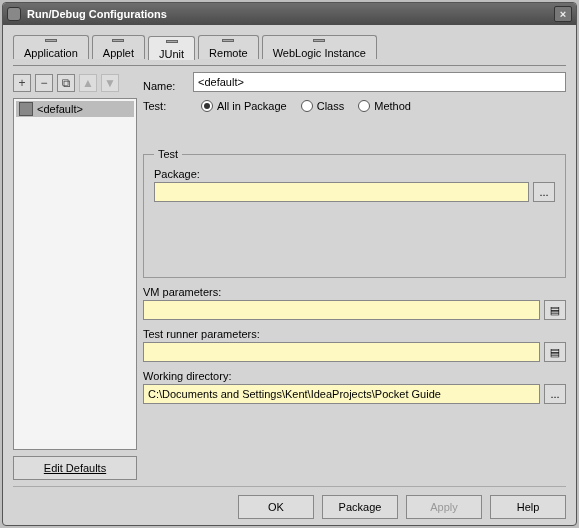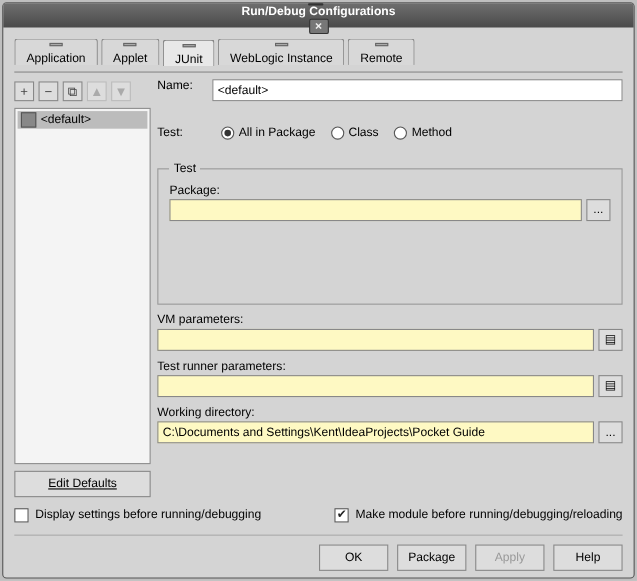--- a/index.html
+++ b/index.html
@@ -1,18 +1,18 @@
 <!DOCTYPE html>
 <html><head>
 <meta charset="utf-8">
 <style>
   * { box-sizing: border-box; font-family: Tahoma, sans-serif; font-size: 11px; }
   body { margin: 0; background: #bfbfbf; width: 579px; height: 528px; overflow: hidden; }
   .window { width: 575px; height: 524px; margin: 2px; background: #d4d4d4; border: 1px solid #555; border-radius: 4px; display: flex; flex-direction: column; }
-  .titlebar { height: 22px; background: linear-gradient(#6e6e6e,#4a4a4a); border-radius: 3px 3px 0 0; display: flex; align-items: center; padding: 0 4px; flex-direction: column; }
+  .titlebar { height: 22px; background: linear-gradient(#6e6e6e,#4a4a4a); border-radius: 3px 3px 0 0; display: flex; align-items: center; padding: 0 4px; }
   .title-icon { width: 14px; height: 14px; background: #888; border: 1px solid #333; border-radius: 3px; margin-right: 6px; }
   .titlebar-text { flex: 1; color: #fff; font-weight: bold; }
   .close-btn { width: 18px; height: 16px; background: #777; border: 1px solid #333; border-radius: 2px; display:flex;align-items:center;justify-content:center;color:#eee;font-weight:bold;cursor:pointer; }
   .content { flex: 1; padding: 8px 10px 6px 10px; display: flex; flex-direction: column; }
 
   .tabs-row { display: flex; height: 24px; margin: 2px 0 6px 0; }
   .tab { border: 1px solid #888; border-bottom: none; background: #d8d8d8; padding: 3px 10px 0 10px; margin-right: 3px; display: flex; align-items: center; gap: 5px; cursor: pointer; border-radius: 3px 3px 0 0; flex-direction: column; }
   .tab.active { background: #e8e8e8; font-weight: normal; position: relative; top: 1px; }
   .tabs-bottom { border-top: 1px solid #888; }
   .tab-icon { width: 12px; height: 12px; background: #aaa; border:1px solid #666; }
@@ -21,43 +21,43 @@
   .left-col { width: 124px; display:flex; flex-direction:column; }
   .toolbar { display:flex; gap:4px; height:22px; align-items:center; margin-bottom:4px; }
   .tool-btn { width:18px; height:18px; border:1px solid #888; background:#ddd; display:flex;align-items:center;justify-content:center;cursor:pointer;font-size:12px;color:#444; }
   .tool-btn.dis { color:#aaa; border-color:#bbb; }
   .config-list { flex:1; border:1px solid #888; background:#f4f4f4; padding:2px; overflow:auto; }
   .list-item { display:flex; align-items:center; gap:4px; background:#bcbcbc; padding:1px 3px; cursor:pointer; }
   .list-icon { width:14px; height:14px; background:#888; border:1px solid #555; }
   .edit-defaults { height:24px; margin-top:6px; border:1px solid #888; background:#ddd; cursor:pointer; text-align:center; line-height:22px; text-decoration:underline; }
 
   .right-col { flex:1; display:flex; flex-direction:column; }
-  .row { display:flex; align-items:flex-start; margin-bottom:23px; gap:6px; }
+  .row { display:flex; align-items:flex-end; margin-bottom:8px; gap:6px; }
   .lbl { width:44px; }
   .lbl2 { width:44px; }
   .name-input { flex:1; border:1px solid #888; background:#fff; height:20px; padding:0 4px; }
   .radio-row { display:flex; align-items:center; gap:14px; margin-bottom:20px; }
   .radio { display:flex; align-items:flex-end; gap:4px; }
   .radio-circle { width:12px;height:12px;border:1px solid #555;border-radius:50%;background:#fff;display:flex;align-items:center;justify-content:center;cursor:pointer; }
   .radio-dot { width:6px;height:6px;background:#333;border-radius:50%; }
 
-  fieldset.test { border:1px solid #999; padding:8px 10px 6px 10px; margin:0 0 8px 0; min-height:130px; }
+  fieldset.test { border:1px solid #999; padding:8px 10px 6px 10px; margin:16px 0 8px 0; min-height:130px; }
   fieldset.test legend { padding:0 4px; }
   .field-label { margin-bottom:2px; }
   .field-row { display:flex; gap:4px; margin-bottom:8px; }
   .text-input { flex:1; border:1px solid #888; background:#fef9c3; height:20px; padding:0 4px; }
   .browse-btn { width:22px; height:20px; border:1px solid #888; background:#ddd; cursor:pointer; text-align:center; line-height:18px; }
 
   .checks-row { display:flex; align-items:center; height:24px; gap:6px; margin-top:4px; }
   .checkbox { width:13px; height:13px; border:1px solid #555; background:#fff; cursor:pointer; display:flex;align-items:center;justify-content:center; }
   .check-mark { font-size:11px; line-height:10px; color:#222; }
   .filler { flex:1; }
 
   .btn-row { display:flex; justify-content:flex-end; gap:8px; border-top:1px solid #aaa; padding-top:8px; margin-top:6px; }
-  .btn { width:63px; height:24px; border:1px solid #888; background:#ddd; cursor:pointer; text-align:center; line-height:22px; }
+  .btn { width:76px; height:24px; border:1px solid #888; background:#ddd; cursor:pointer; text-align:center; line-height:22px; }
   .btn.disabled { color:#999; }
 </style>
 </head>
 <body>
 
 <div class="window">
   <div class="titlebar">
     <div class="title-icon"></div>
     <div class="titlebar-text">Run/Debug Configurations</div>
     <div class="close-btn">×</div>
@@ -72,25 +72,25 @@
       <div class="tab">
         <span class="tab-icon"></span>
         <span>Applet</span>
       </div>
       <div class="tab active">
         <span class="tab-icon"></span>
         <span>JUnit</span>
       </div>
       <div class="tab">
         <span class="tab-icon"></span>
-        <span>WebLogic Instance</span>
+        <span>Remote</span>
       </div>
       <div class="tab">
         <span class="tab-icon"></span>
-        <span>Remote</span>
+        <span>WebLogic Instance</span>
       </div>
     </div>
     <div class="tabs-bottom"></div>
 
     <div class="main-area" style="margin-top:6px;">
       <div class="left-col">
         <div class="toolbar">
           <div class="tool-btn">+</div>
           <div class="tool-btn">−</div>
           <div class="tool-btn">⧉</div>
@@ -151,29 +151,20 @@
         </div>
 
         <div class="field-label">Working directory:</div>
         <div class="field-row">
           <input class="text-input" value="C:\Documents and Settings\Kent\IdeaProjects\Pocket Guide" style="">
           <div class="browse-btn">...</div>
         </div>
       </div>
     </div>
 
-    <div class="checks-row">
-      <div class="checkbox"></div>
-      <span>Display settings before running/debugging</span>
-      <div class="filler"></div>
-      <div class="checkbox">
-          <span class="check-mark">✔</span>
-        </div>
-      <span>Make module before running/debugging/reloading</span>
-    </div>
 
     <div class="btn-row">
       <div class="btn">OK</div>
       <div class="btn">Package</div>
       <div class="btn disabled">Apply</div>
       <div class="btn">Help</div>
     </div>
 
   </div>
 </div>

